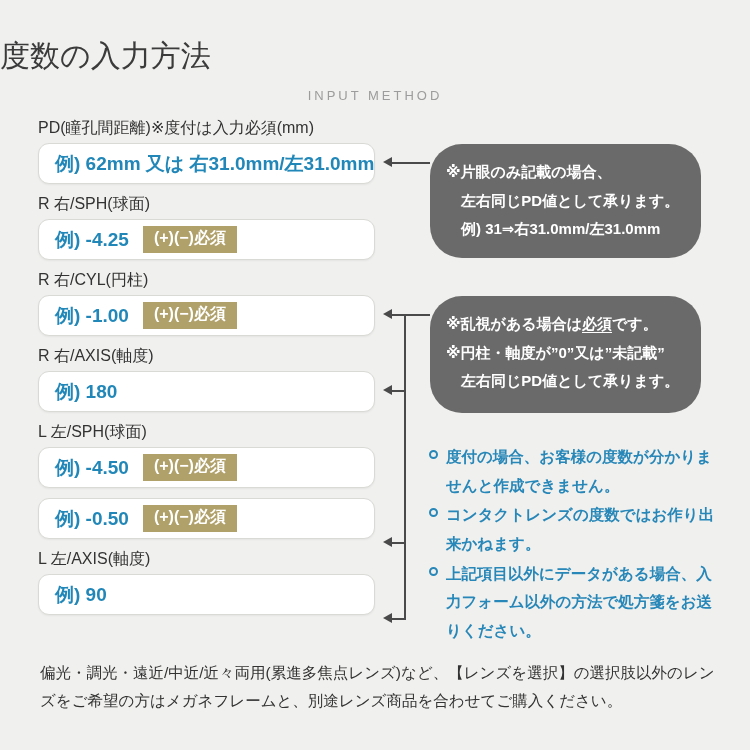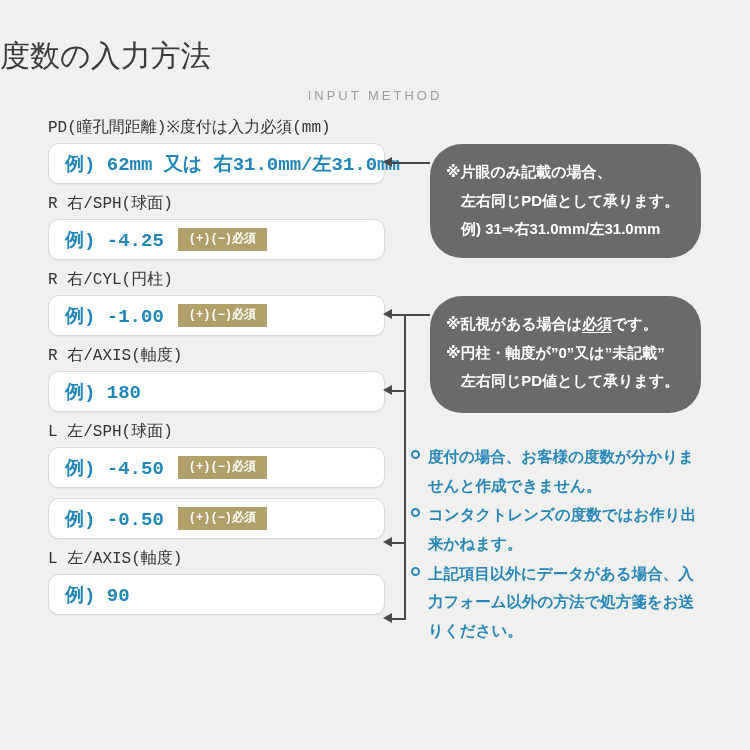--- a/index.html
+++ b/index.html
@@ -12,50 +12,50 @@
   
   .title {
     position:absolute; top:36px; left:0; width:100%;
     font-size:30px; color:#3b3b3b; font-weight:500;
   }
   .subtitle {
     position:absolute; top:88px; left:0; width:100%;
     text-align:center; font-size:13px; color:#9c9c9c; letter-spacing:3px; font-weight:500;
   }
   
-  .fields { position:absolute; left:48px; top:118px; width:337px;font-family:Liberation Mono, monospace; }
+  .fields { position:absolute; left:38px; top:118px; width:337px; }
   .field-label {
     font-size:16px; line-height:20px; height:20px;
     color:#333; margin-bottom:5px; white-space:nowrap;
   }
   .inputbox {
     height:41px; margin-bottom:10px; background:#fff;
     border:1px solid #d9d9d5; border-radius:11px;
     display:flex; align-items:center; padding:0 10px 0 16px;
     box-shadow:0 1px 2px rgba(0,0,0,0.05);
   }
   .ex { font-size:19px; font-weight:bold; color:#2187b8; white-space:nowrap; }
   .badge {
     margin-left:14px; background:#b0a069; color:#fff;
-    font-size:12px; font-weight:bold; padding:2px 11px 4px; white-space:nowrap;
+    font-size:16px; font-weight:bold; padding:2px 11px 4px; white-space:nowrap;
   }
   
   .note {
     position:absolute; left:430px; width:271px;
     background:#6a6a6a; color:#fff; font-weight:bold;
     font-size:15px; line-height:1.9; padding:14px 6px 0 16px;border-radius:32px;
   }
   .note1 { top:144px; height:114px; }
   .note2 { top:296px; height:117px; }
   .note .indent { padding-left:15px; }
   .note .u { text-decoration:underline; text-underline-offset:3px; }
   .note div { white-space:nowrap; }
   
   .bullets {
-    position:absolute; left:411px; top:443px; width:294px;
+    position:absolute; left:429px; top:443px; width:294px;
     color:#2787b8; font-size:15.5px; font-weight:bold; line-height:1.85;
   }
   .bullet { display:flex; margin-bottom:1px; }
   .bullet-marker {
     width:9px; height:9px; border:2.5px solid #2787b8; border-radius:50%;
     margin:7px 8px 0 0; flex:none;
   }
   
   .hline,.vline { position:absolute; background:#4a4a4a; }
   .ahead {
@@ -169,14 +169,15 @@
   <div class="hline" style="left:392px; top:314px; width:38px; height:2px;"></div>
   <div class="ahead" style="left:383px; top:309px;"></div>
   <div class="vline" style="left:404px; top:314px; width:2px; height:306px;"></div>
   <div class="hline" style="left:392px; top:390px; width:14px; height:2px;"></div>
   <div class="ahead" style="left:383px; top:385px;"></div>
   <div class="hline" style="left:392px; top:542px; width:14px; height:2px;"></div>
   <div class="ahead" style="left:383px; top:537px;"></div>
   <div class="hline" style="left:392px; top:618px; width:14px; height:2px;"></div>
   <div class="ahead" style="left:383px; top:613px;"></div>
 
+  <div class="footer">偏光・調光・遠近/中近/近々両用(累進多焦点レンズ)など、【レンズを選択】の選択肢以外のレンズをご希望の方はメガネフレームと、別途レンズ商品を合わせてご購入ください。</div>
 
 </div>
 
 </body></html>

